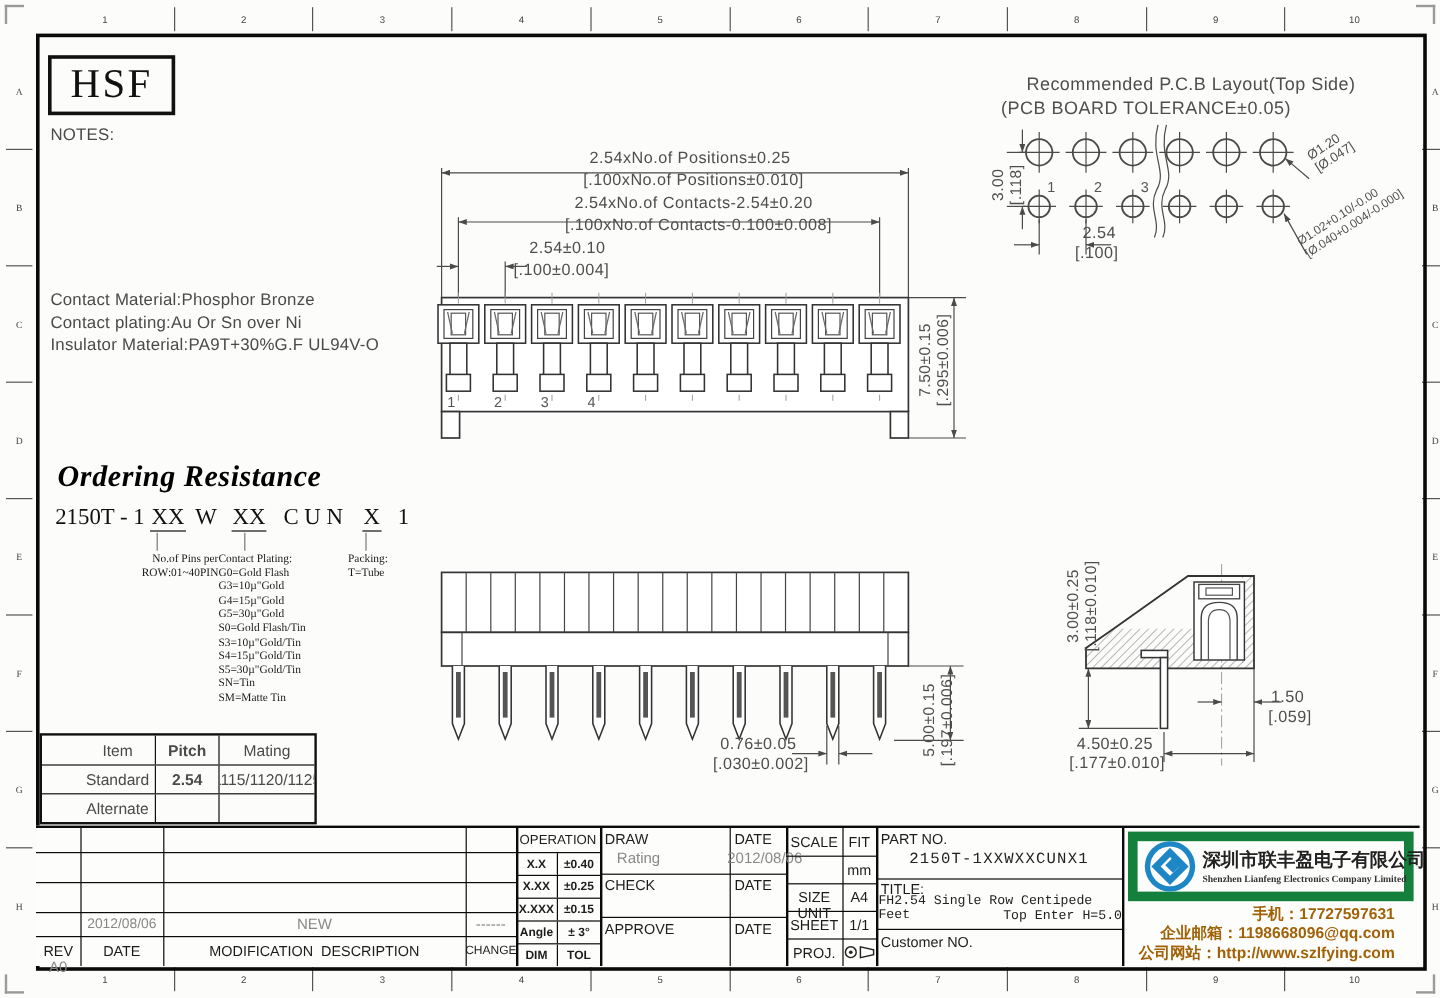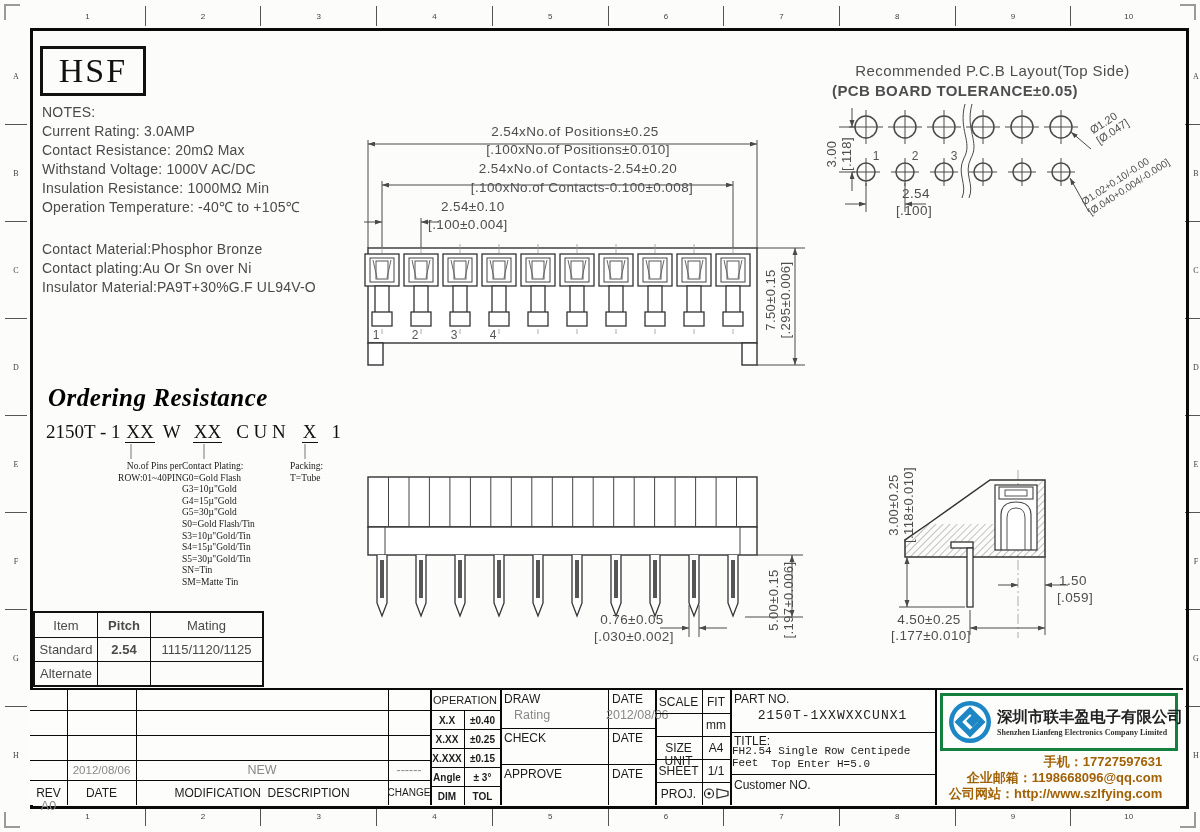--- a/index.html
+++ b/index.html
@@ -33,21 +33,21 @@
        align-items:center;justify-content:center;font-family:"Liberation Serif",serif;
        font-size:34px;color:#111;letter-spacing:2px;}
   
   .ord-title{font-family:"Liberation Serif",serif;font-style:italic;font-weight:bold;
              font-size:25px;color:#000;letter-spacing:.5px;}
   .ord-code{font-family:"Liberation Serif",serif;font-size:19px;color:#111;white-space:nowrap;}
   .ord-code .u{border-bottom:1.5px solid #111;padding:0 1px;}
   .ord-note{font-family:"Liberation Serif",serif;font-size:9.5px;color:#1a1a1a;line-height:11.6px;}
   
   .mtable{left:33px;top:611px;width:227px;border:2px solid #111;color:#4a4a4a;font-size:13px;}
-  .mrow{display:flex;height:23px;border-top:1.5px solid #111;}
+  .mrow{display:flex;height:23px;border-top:1.5px solid #111;padding-left:32px;}
   .mrow:first-child{border-top:none;}
   .mcell{display:flex;align-items:center;justify-content:center;border-left:1.5px solid #111;
          overflow:hidden;}
   .mcell:first-child{border-left:none;}
   .mc1{width:62px;}.mc2{width:52px;font-weight:bold;}.mc3{flex:1;}
   
   .tblock{left:30px;top:688px;width:1153px;height:115px;border-top:2.5px solid #0a0a0a;background:#fdfdfc;}
   .tb{position:absolute;box-sizing:border-box;}
   .vline{position:absolute;top:0;height:115px;border-left:2px solid #0a0a0a;}
   .vline.thin{border-left-width:1.3px;}
@@ -150,36 +150,29 @@
   <div class="corner" style="right:4px;bottom:4px;border-right-width:2px;border-bottom-width:2px;"></div>
   <div class="inner-border"></div>
 
   
   <div class="abs hsf">
     <span>HSF</span>
   </div>
 
   
   <div class="abs note" style="left:42px;top:103px;">NOTES:</div>
-  <div class="abs" style="left:42px;top:122px;">
-      <div class="note">Current Rating: 3.0AMP</div>
-      <div class="note">Contact Resistance: 20mΩ Max</div>
-      <div class="note">Withstand Voltage: 1000V AC/DC</div>
-      <div class="note">Insulation Resistance: 1000MΩ Min</div>
-      <div class="note">Operation Temperature: -40℃ to +105℃</div>
-    </div>
   <div class="abs" style="left:42px;top:240px;">
       <div class="note">Contact Material:Phosphor Bronze</div>
       <div class="note">Contact plating:Au Or Sn over Ni</div>
       <div class="note">Insulator Material:PA9T+30%G.F UL94V-O</div>
     </div>
 
   
   <div class="abs dim c" style="left:795px;top:62px;width:395px;font-size:15px;">Recommended P.C.B Layout(Top Side)</div>
-  <div class="abs dim c" style="left:795px;top:82px;width:320px;font-size:15px;font-weight:bold;">(PCB BOARD TOLERANCE±0.05)</div>
+  <div class="abs dim c" style="left:795px;top:82px;width:320px;font-size:15px;">(PCB BOARD TOLERANCE±0.05)</div>
 
   <svg class="lay" style="left:795px;top:100px;" width="395" height="158" viewBox="0 0 395 158">
     <g stroke="#4a4a4a" stroke-width="1" fill="none">
 
       <g>
         <circle cx="71" cy="27" r="11" stroke-width="1.5"></circle>
           <line x1="54" y1="27" x2="88" y2="27"></line>
           <line x1="71" y1="10" x2="71" y2="44"></line>
         <circle cx="110" cy="27" r="11" stroke-width="1.5"></circle>
           <line x1="93" y1="27" x2="127" y2="27"></line>
@@ -528,26 +521,26 @@
       </svg>
     </div>
 
     <div class="tb" style="left:700px;top:0;width:205px;height:115px;">
       <div class="hline" style="left:0;top:42px;width:205px;"></div>
       <div class="hline" style="left:0;top:84px;width:205px;"></div>
       <div class="tb lbl" style="left:4px;top:2px;">PART NO.</div>
       <div class="tb mono" style="left:0;top:18px;width:205px;text-align:center;font-size:13px;color:#222;letter-spacing:1px;">2150T-1XXWXXCUNX1</div>
       <div class="tb lbl" style="left:4px;top:44px;">TITLE:</div>
       <div class="tb mono" style="left:2px;top:55px;width:203px;font-size:11px;color:#222;">FH2.54 Single Row Centipede Feet</div>
-      <div class="tb mono" style="left:0;top:68px;width:205px;text-align:left;font-size:11px;color:#222;padding-left:41px;">Top Enter H=5.0</div>
+      <div class="tb mono" style="left:0;top:68px;width:205px;text-align:right;font-size:11px;color:#222;padding-left:41px;">Top Enter H=5.0</div>
       <div class="tb lbl" style="left:4px;top:88px;">Customer NO.</div>
     </div>
 
     <div class="tb" style="left:905px;top:0;width:248px;height:115px;">
-      <div class="tb" style="left:5px;top:3px;width:238px;height:58px;border:3px solid #15803d;display:flex;align-items:center;">
+      <div class="tb" style="left:5px;top:3px;width:238px;height:58px;border:8px solid #15803d;display:flex;align-items:center;">
         <svg width="46" height="46" style="margin-left:4px;flex:none;">
           <circle cx="23" cy="23" r="21" fill="#1d87c6"></circle>
           <circle cx="23" cy="23" r="16.5" fill="#fff"></circle>
           <rect x="12" y="12" width="22" height="22" transform="rotate(45 23 23)" fill="#1d87c6"></rect>
           <rect x="17.5" y="17.5" width="11" height="11" transform="rotate(45 23 23)" fill="#fff"></rect>
           <rect x="20.5" y="16.5" width="9" height="9" transform="rotate(45 24 22)" fill="#1d87c6"></rect>
         </svg>
         <div style="margin-left:4px;">
           <div class="company-cn">深圳市联丰盈电子有限公司</div>
           <div class="company-en">Shenzhen Lianfeng Electronics Company Limited</div>

